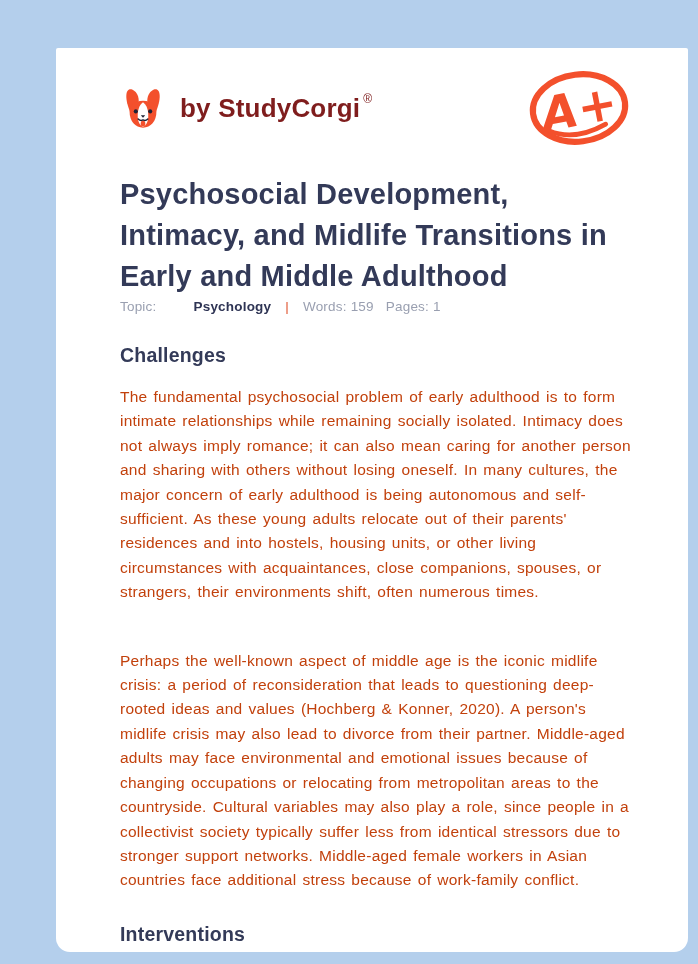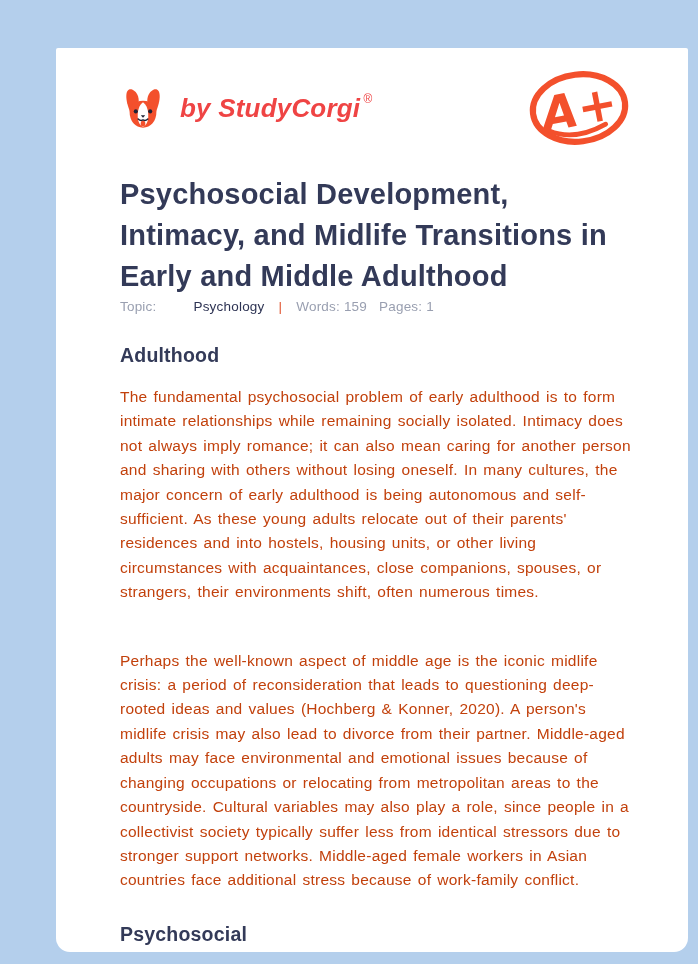--- a/index.html
+++ b/index.html
@@ -27,24 +27,23 @@
   .logo-group {
     display: flex;
     align-items: center;
     gap: 14px;
     cursor: pointer;
   }
   .corgi-icon svg { display: block; }
   .brand-text {
     font-size: 26px;
     font-weight: bold;
-    color: #ef4444;
+    color: #7f1d1d;
     letter-spacing: 0.2px;
     white-space: nowrap;
-    font-style: italic;
   }
   .brand-text sup {
     font-size: 12px;
     font-weight: normal;
     vertical-align: 14px;
     margin-left: 3px;
   }
   .grade-badge svg { display: block; }
   .title {
     margin-top: 20px;
@@ -58,21 +57,21 @@
   .meta-row {
     margin-top: 2px;
     font-size: 13.5px;
     color: #999fb0;
     display: flex;
     align-items: center;
     letter-spacing: 0.2px;
   }
   .meta-row .topic-link {
     color: #2e3454;
-    font-weight: normal;
+    font-weight: bold;
     margin-left: 5px;
     text-decoration: none;
     cursor: pointer;
     padding-left: 32px;
   }
   .meta-divider {
     color: #e0532f;
     margin: 0 14px;
   }
   .meta-words { margin-right: 12px; }
@@ -130,19 +129,19 @@
   <h1 class="title">Psychosocial Development, Intimacy, and Midlife Transitions in Early and Middle Adulthood</h1>
 
   <div class="meta-row">
     <span>Topic:</span>
     <a class="topic-link">Psychology</a>
     <span class="meta-divider">|</span>
     <span class="meta-words"><span>Words:</span>&nbsp;<b>159</b></span>
     <span class="meta-pages"><span>Pages:</span>&nbsp;<b>1</b></span>
   </div>
 
-  <h2 class="section-heading">Adulthood</h2>
+  <h2 class="section-heading">Challenges</h2>
   <p class="para">The fundamental psychosocial problem of early adulthood is to form intimate relationships while remaining socially isolated. Intimacy does not always imply romance; it can also mean caring for another person and sharing with others without losing oneself. In many cultures, the major concern of early adulthood is being autonomous and self-sufficient. As these young adults relocate out of their parents' residences and into hostels, housing units, or other living circumstances with acquaintances, close companions, spouses, or strangers, their environments shift, often numerous times.</p>
   <p class="para">Perhaps the well-known aspect of middle age is the iconic midlife crisis: a period of reconsideration that leads to questioning deep-rooted ideas and values (Hochberg &amp; Konner, 2020). A person's midlife crisis may also lead to divorce from their partner. Middle-aged adults may face environmental and emotional issues because of changing occupations or relocating from metropolitan areas to the countryside. Cultural variables may also play a role, since people in a collectivist society typically suffer less from identical stressors due to stronger support networks. Middle-aged female workers in Asian countries face additional stress because of work-family conflict.</p>
 
-  <h2 class="section-heading">Psychosocial</h2>
+  <h2 class="section-heading">Interventions</h2>
 
 </div>
 
 </body></html>

